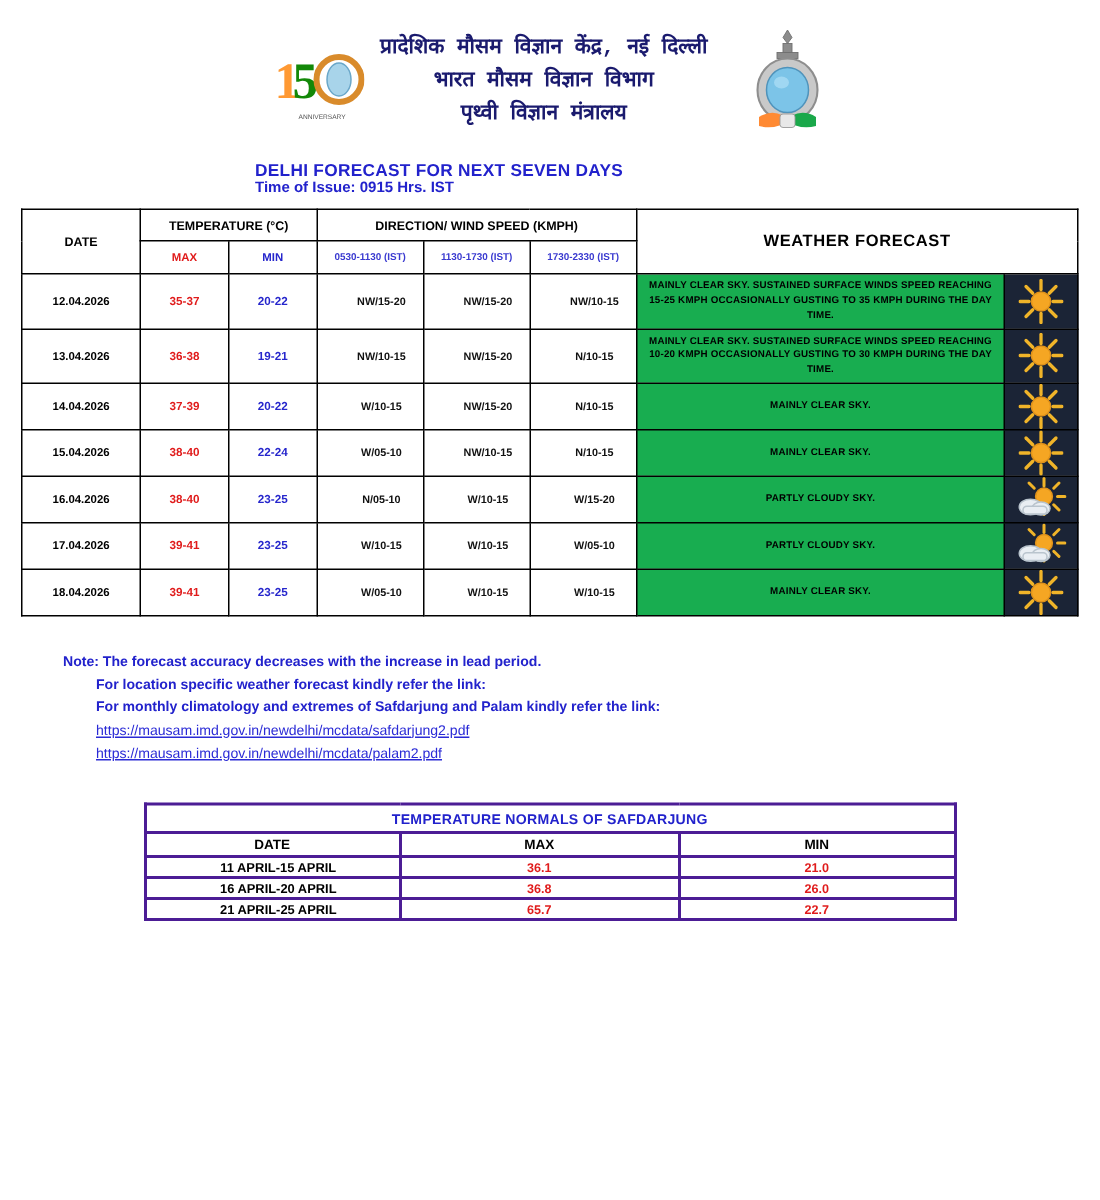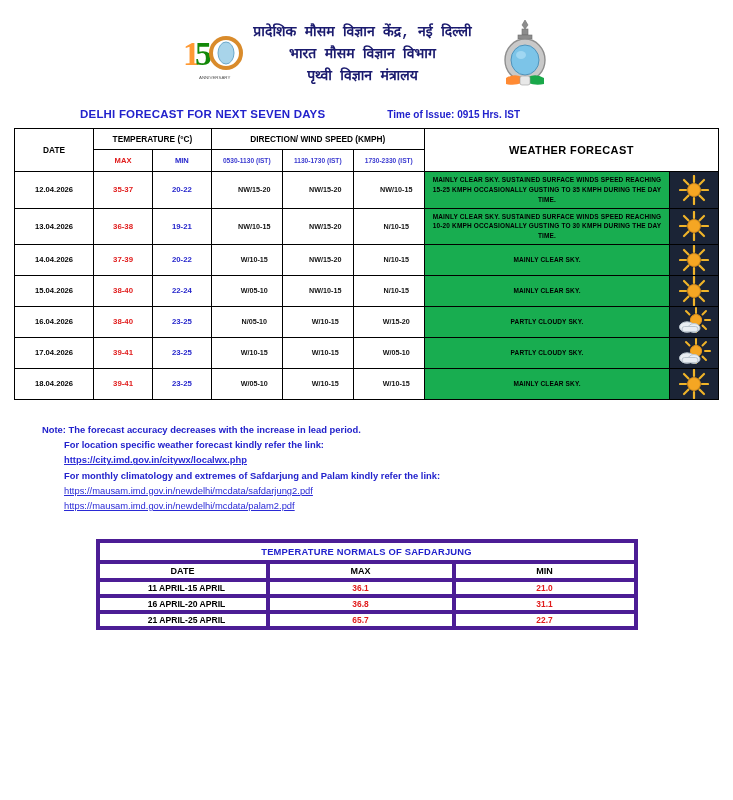--- a/index.html
+++ b/index.html
@@ -57,21 +57,22 @@
     line-height: 1.85;
     text-align: center;
     white-space: nowrap;
   }
 
   
   .title-row {
     display: flex;
     align-items: baseline;
     padding: 6px 0 8px 0;
-    margin-left: 80px;
+    margin-left: 108px;
+    flex-direction: column;
   }
   .doc-title {
     font-size: 11.5px;
     font-weight: bold;
     color: #2222cc;
     letter-spacing: .2px;
   }
   .issue-time {
     font-size: 10px;
     font-weight: bold;
@@ -166,21 +167,21 @@
   .normals-wrap {
     margin: 26px auto 0 auto;
     width: 542px;
   }
   table.nrm {
     border-collapse: collapse;
     width: 100%;
     table-layout: fixed;
   }
   table.nrm th, table.nrm td {
-    border: 4px solid #4c1d95;
+    border: 2px solid #4c1d95;
     text-align: center;
   }
   .nrm-title {
     font-size: 9.4px;
     font-weight: bold;
     color: #2222cc;
     padding: 3px 0;
     letter-spacing: .2px;
   }
   .nrm-head {
@@ -468,21 +469,20 @@
             </div>
           </td>
         </tr>
       </tbody>
 </table>
 </div>
 
 <div class="notes">
   <div>Note: The forecast accuracy decreases with the increase in lead period.</div>
   <div class="indent">For location specific weather forecast kindly refer the link:</div>
-  <div class="indent"><span class="linkline">https://city.imd.gov.in/citywx/localwx.php</span></div>
   <div class="indent">For monthly climatology and extremes of Safdarjung and Palam kindly refer the link:</div>
   <div class="indent"><span class="linkline thin">https://mausam.imd.gov.in/newdelhi/mcdata/safdarjung2.pdf</span></div>
   <div class="indent"><span class="linkline thin">https://mausam.imd.gov.in/newdelhi/mcdata/palam2.pdf</span></div>
 </div>
 
 <div class="normals-wrap">
 <table class="nrm">
   <colgroup>
         <col class="nrm-c-date">
         <col class="nrm-c-max">
@@ -500,21 +500,21 @@
   </thead>
   <tbody id="nrm-body">
         <tr>
           <td class="nrm-date">11 APRIL-15 APRIL</td>
           <td class="nrm-val">36.1</td>
           <td class="nrm-val">21.0</td>
         </tr>
         <tr>
           <td class="nrm-date">16 APRIL-20 APRIL</td>
           <td class="nrm-val">36.8</td>
-          <td class="nrm-val">31.1</td>
+          <td class="nrm-val">26.0</td>
         </tr>
         <tr>
           <td class="nrm-date">21 APRIL-25 APRIL</td>
           <td class="nrm-val">65.7</td>
           <td class="nrm-val">22.7</td>
         </tr>
       </tbody>
 </table>
 </div>
 

